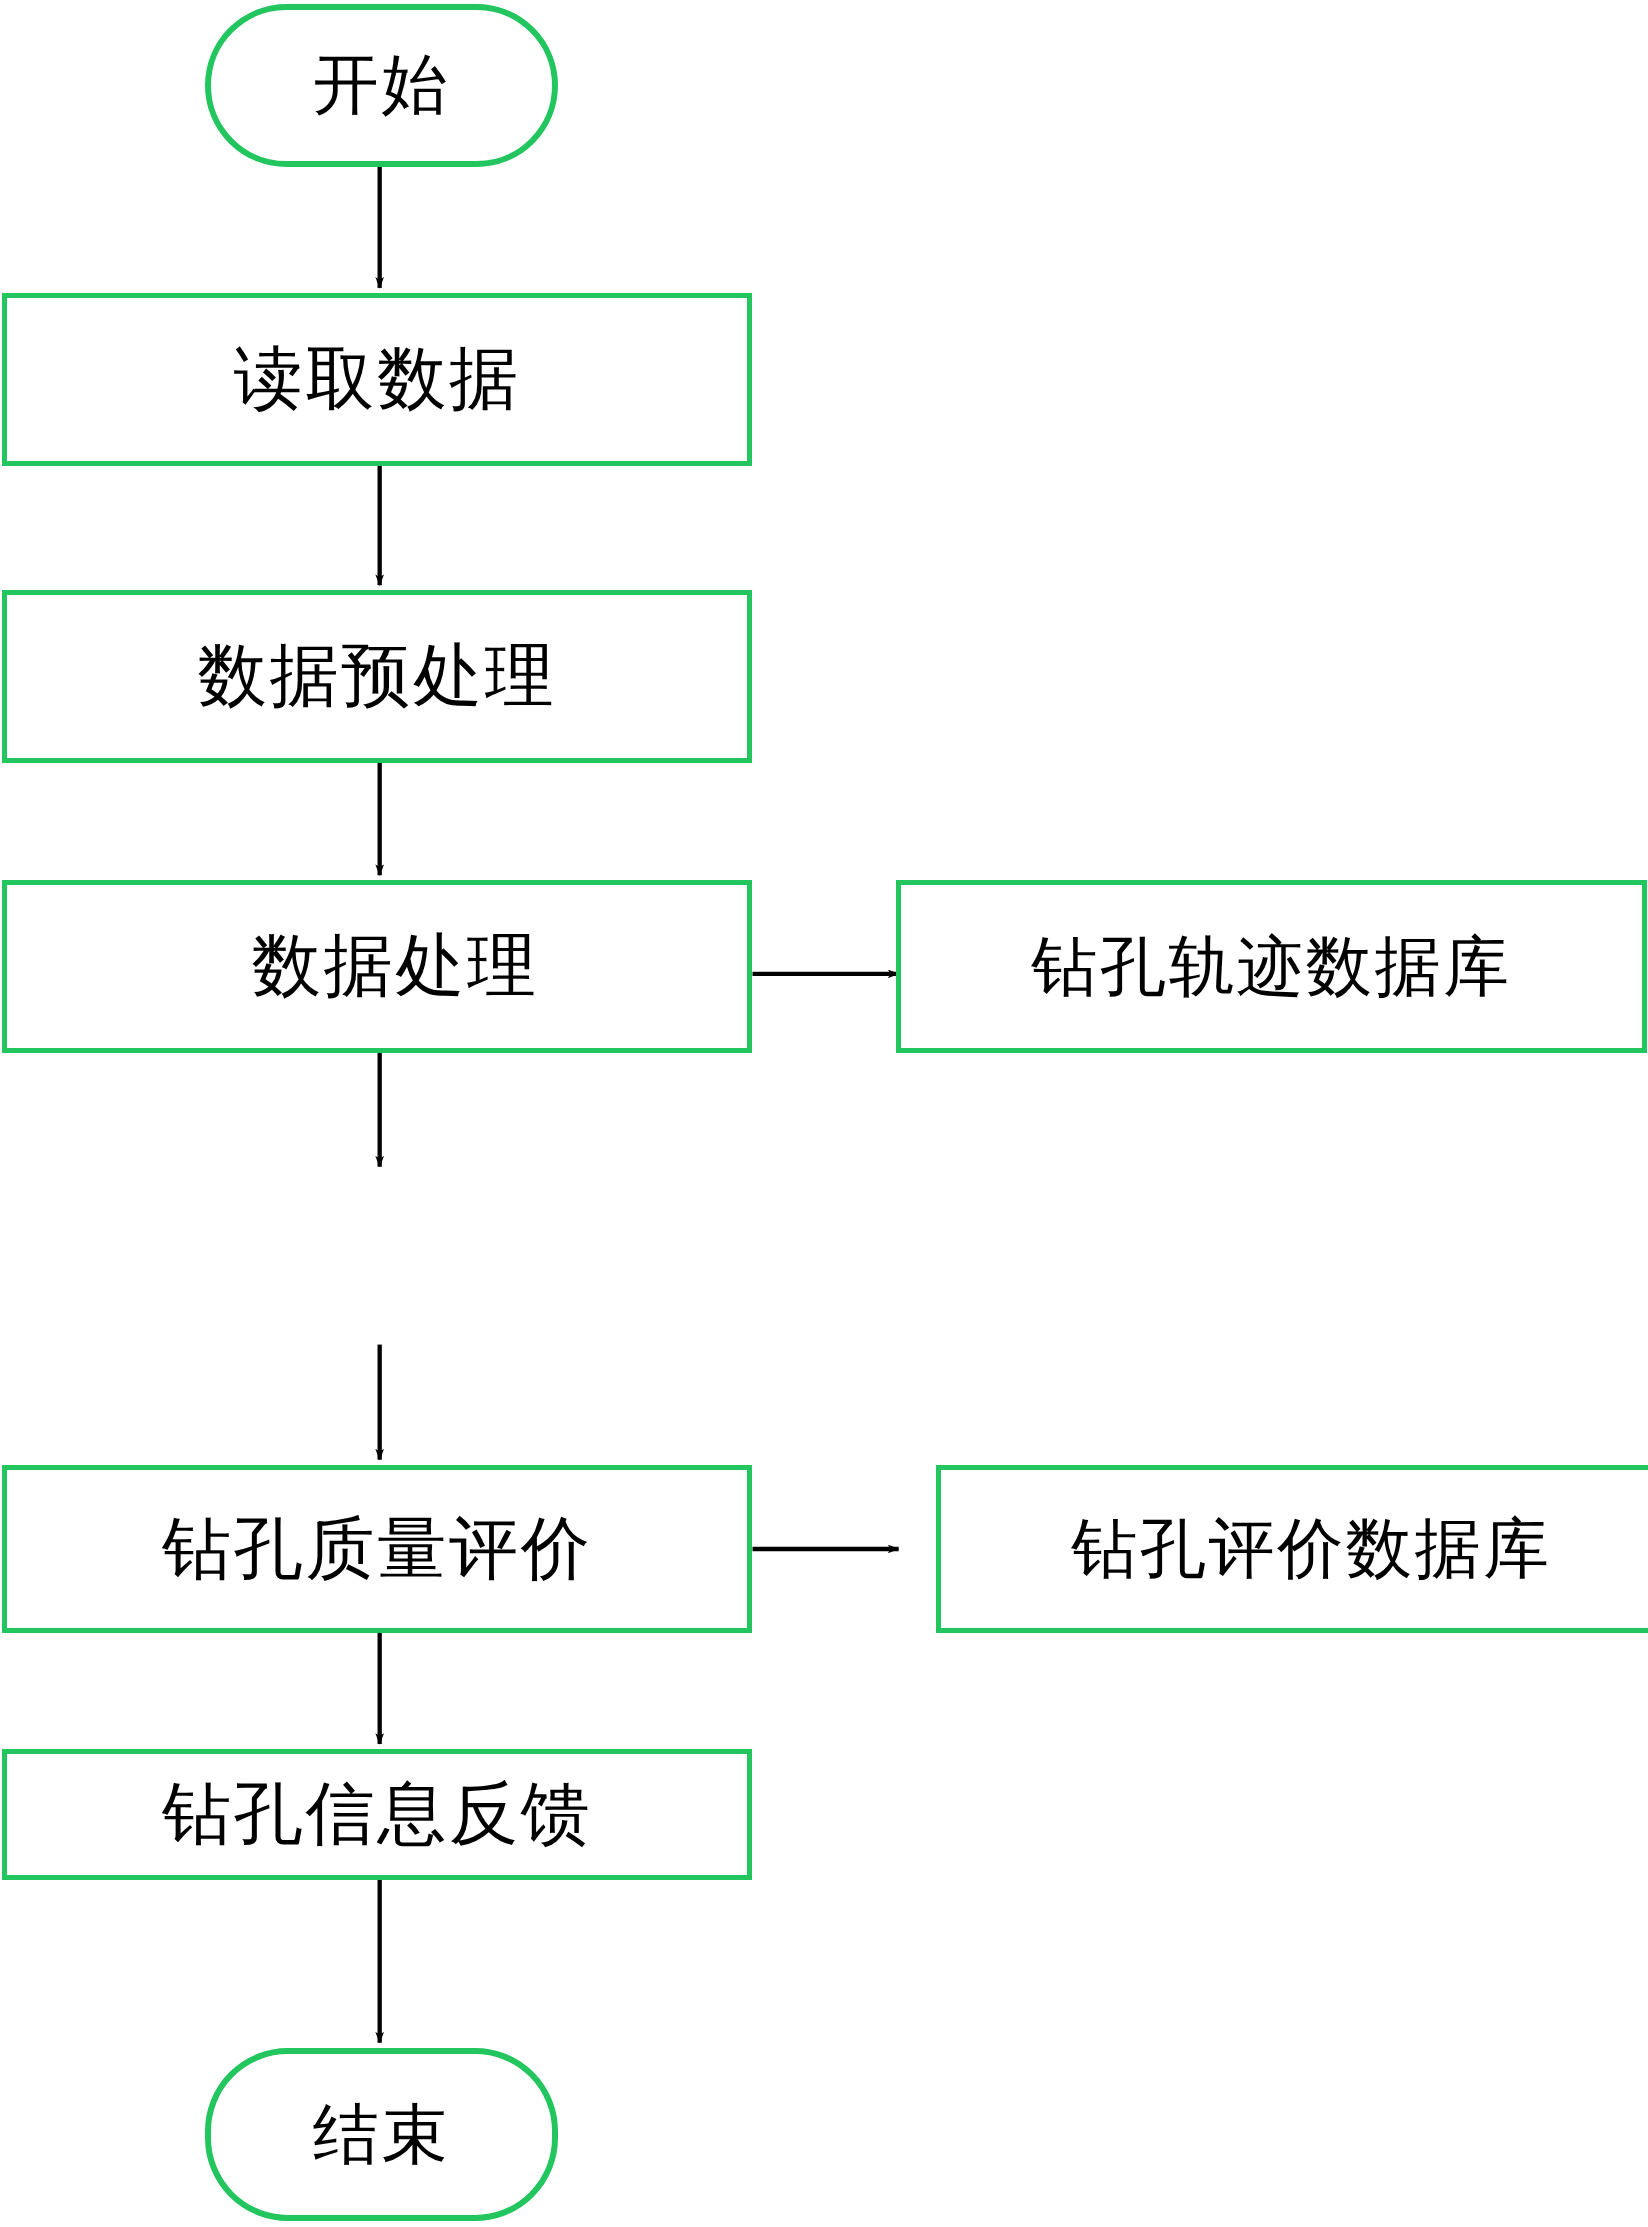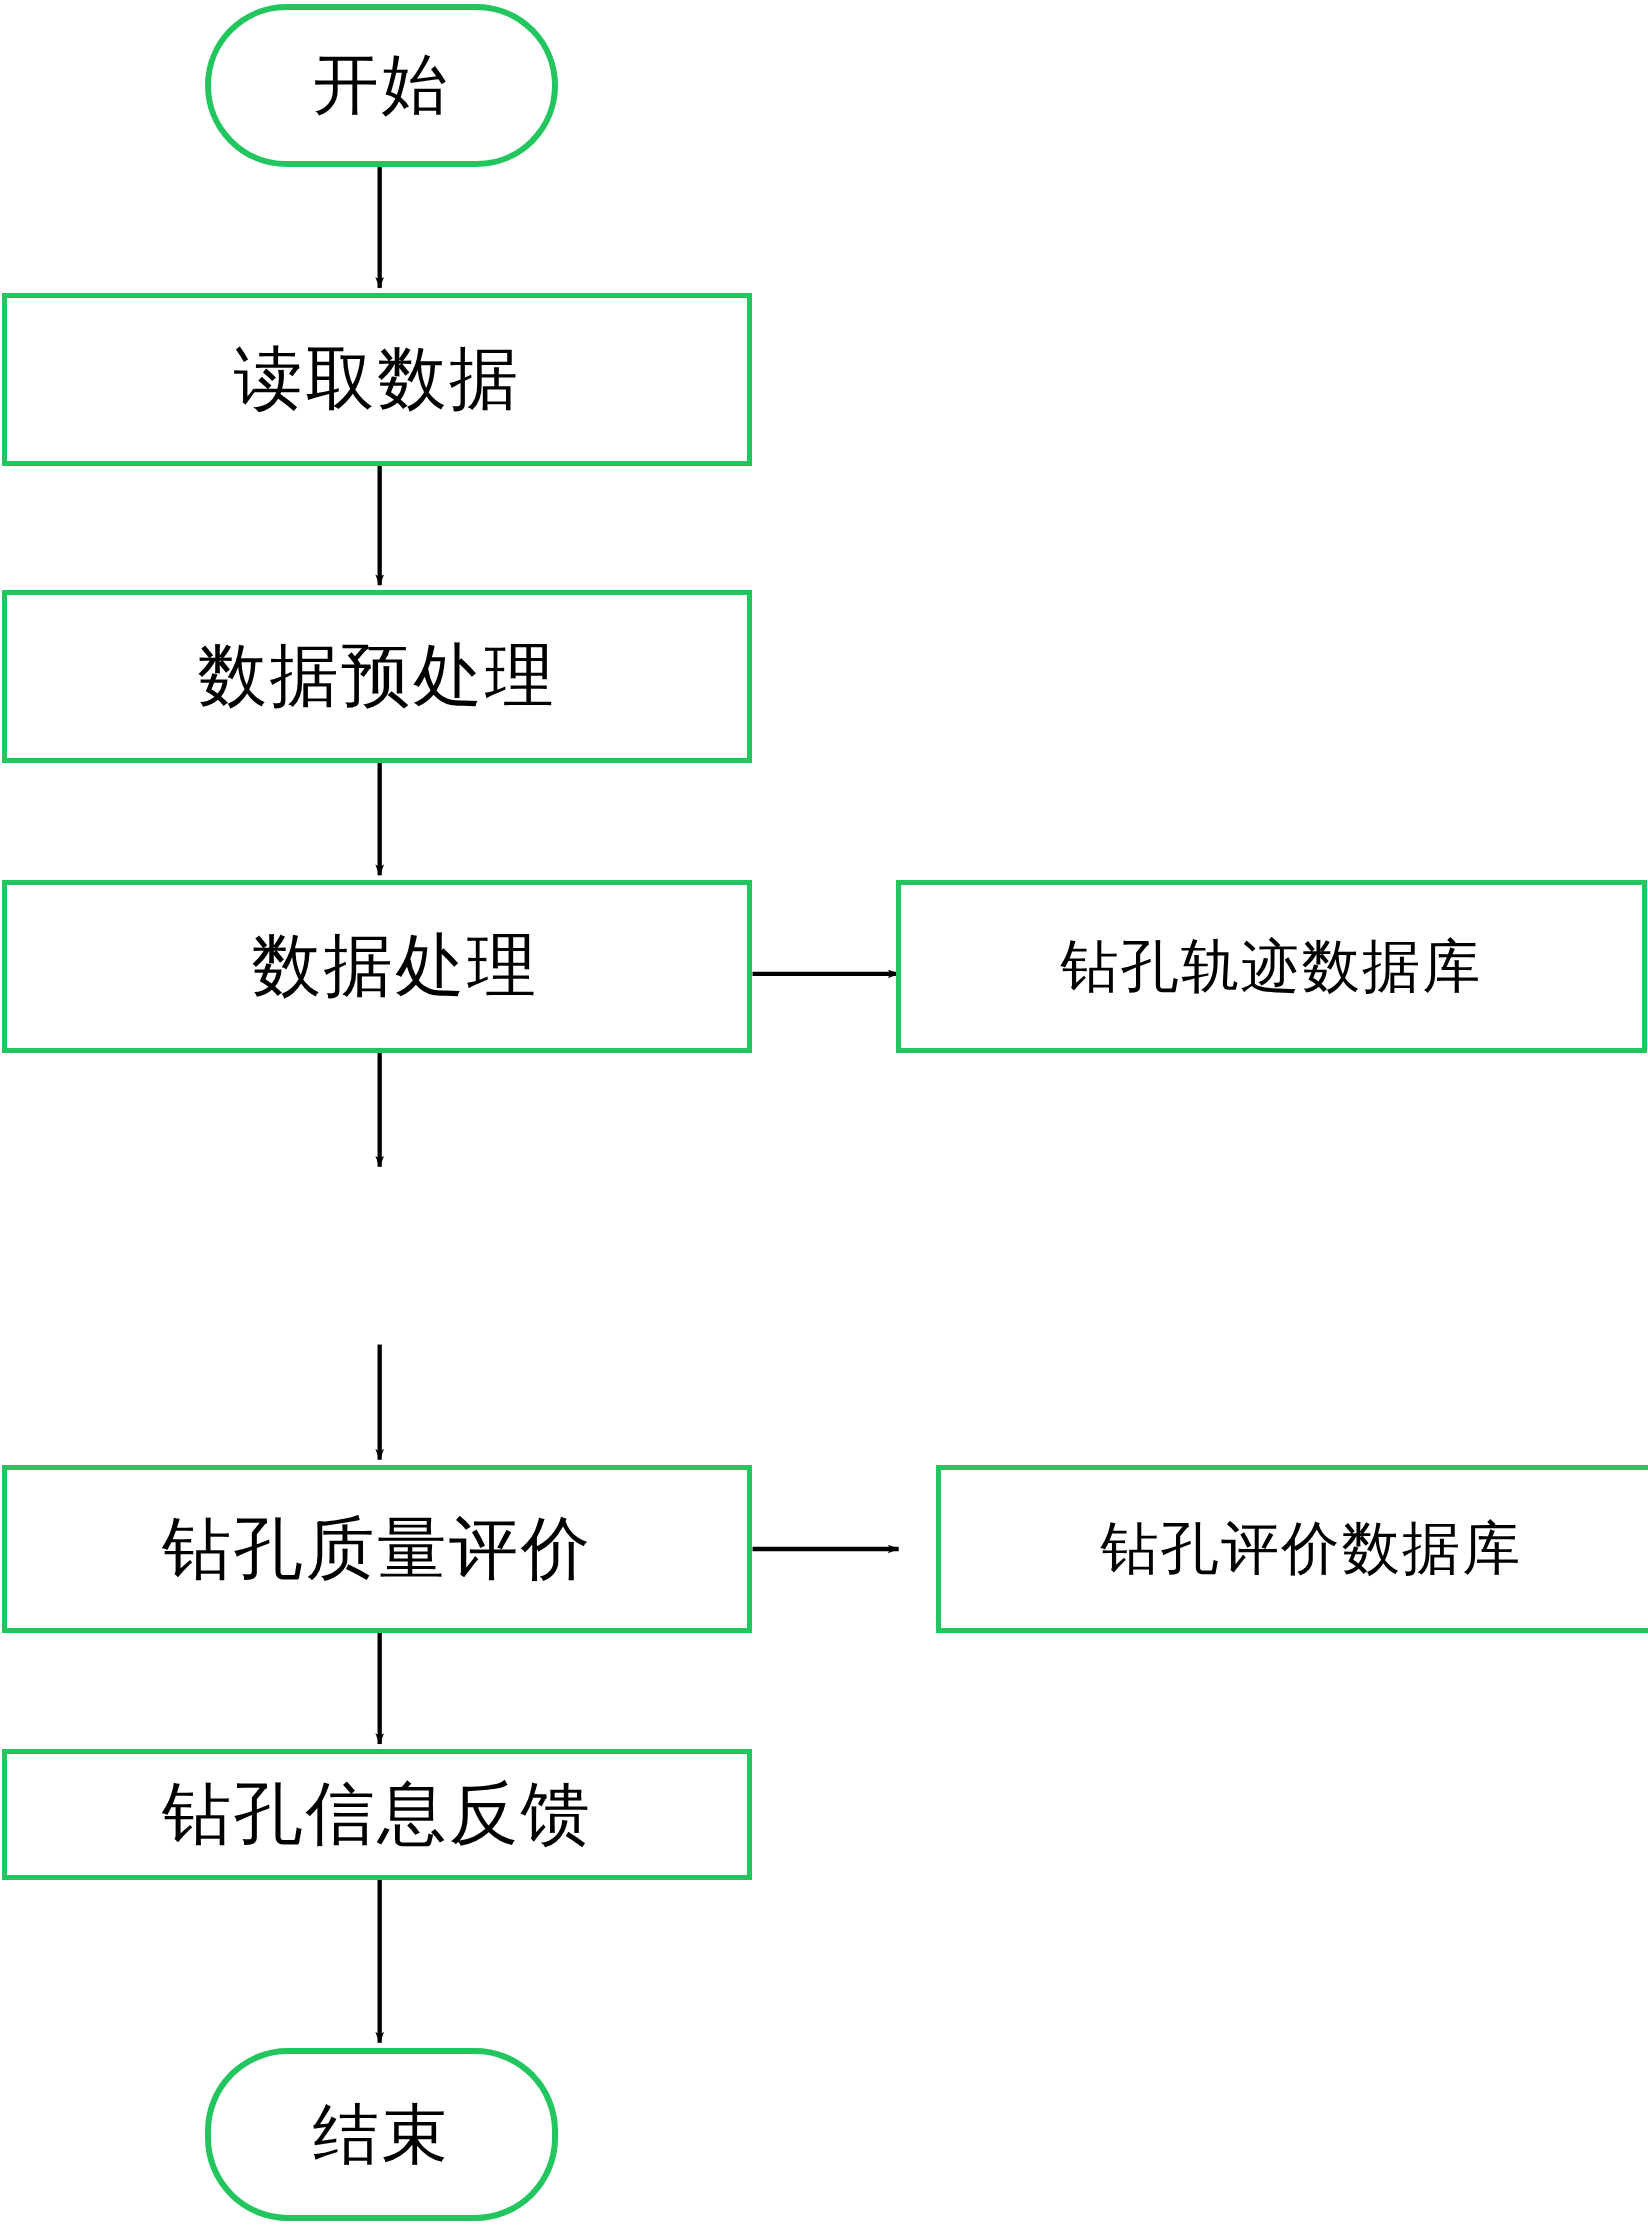--- a/index.html
+++ b/index.html
@@ -42,21 +42,21 @@
   }
   .node-label {
     font-family: "Liberation Serif", "DejaVu Serif", serif;
     color: #000000;
     line-height: 1.0;
     letter-spacing: 0.04em;
     white-space: nowrap;
   }
   .fs-terminator { font-size: 66px; }
   .fs-process    { font-size: 69px; }
-  .fs-db         { font-size: 58px; }
+  .fs-db         { font-size: 66px; }
 </style>
 </head>
 <body>
 
 <div id="canvas">
 
   <svg id="flow-svg" viewBox="0 0 2290 3094">
     <defs>
       <marker id="arrow" markerWidth="16" markerHeight="12" refX="15" refY="6" orient="auto" markerUnits="userSpaceOnUse">
         <path d="M0,0 L16,6 L0,12 L3.5,6 Z" fill="#000000"></path>

